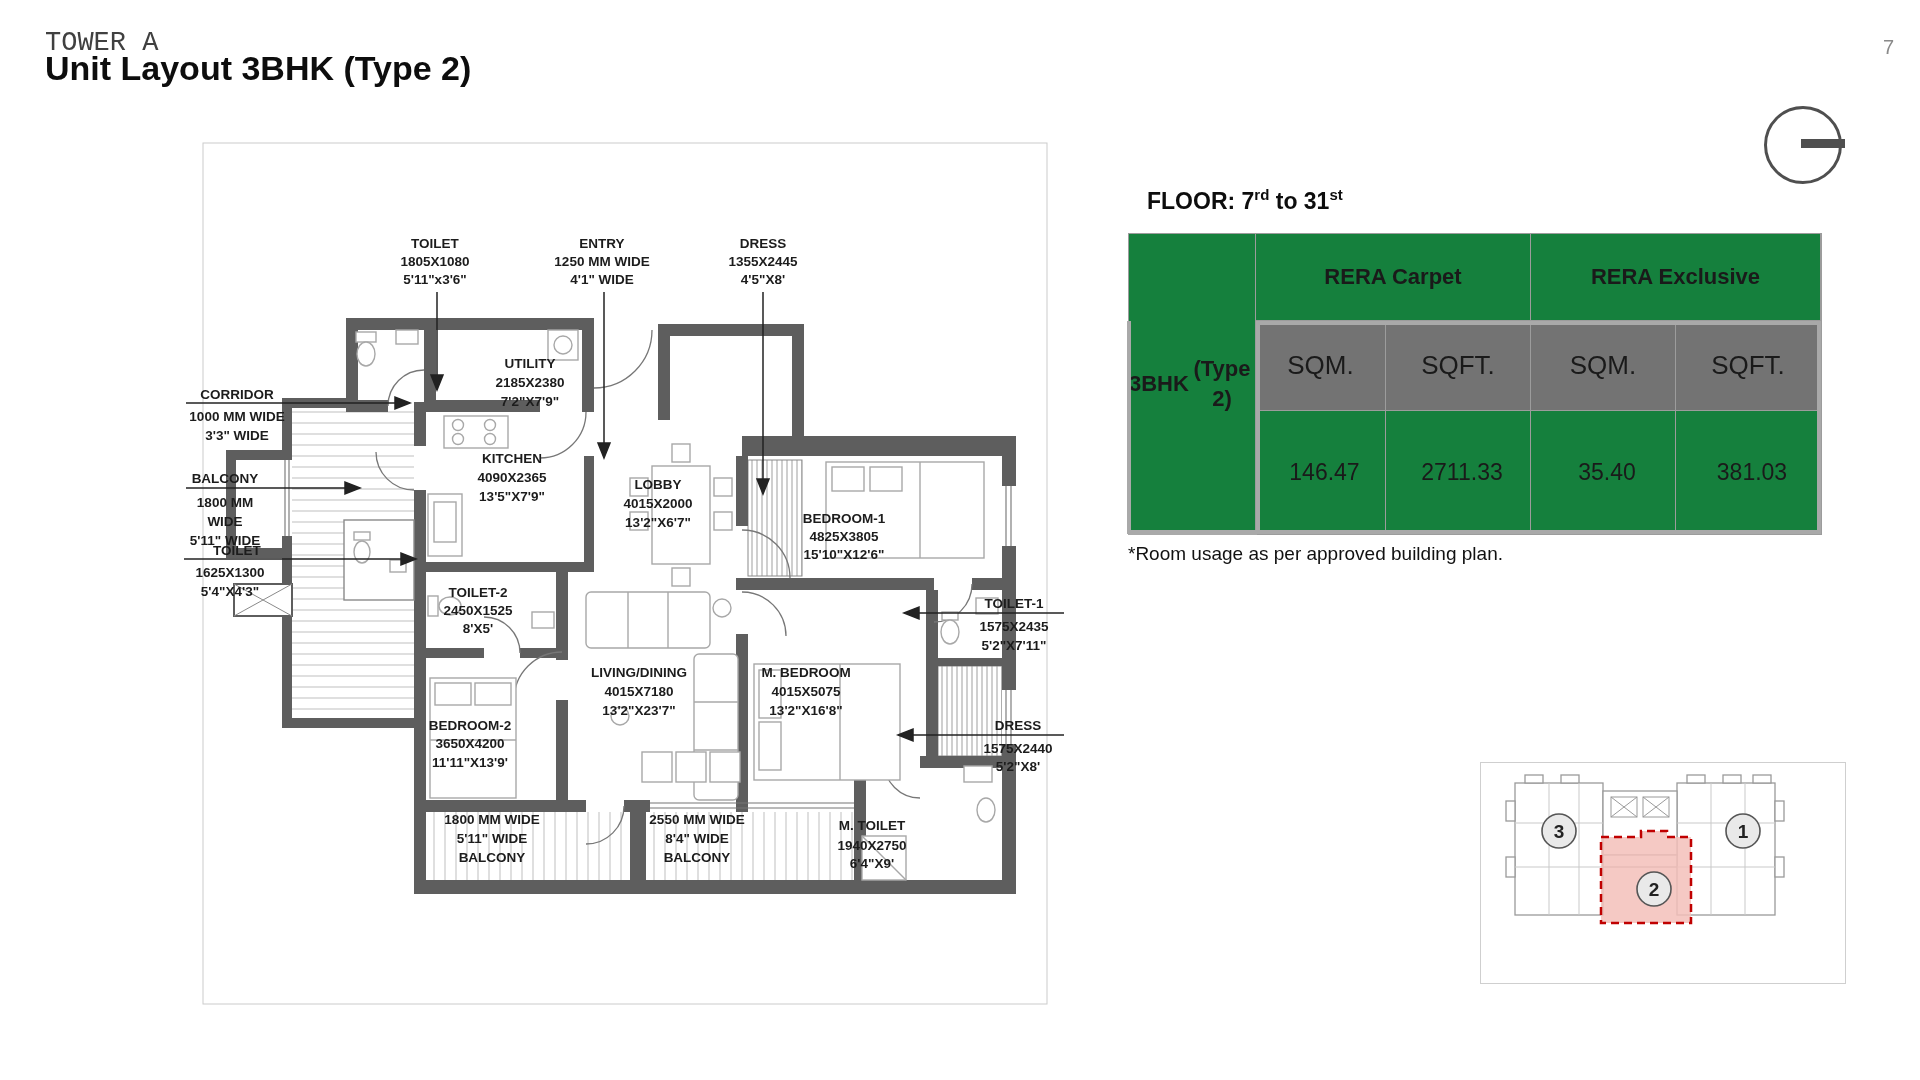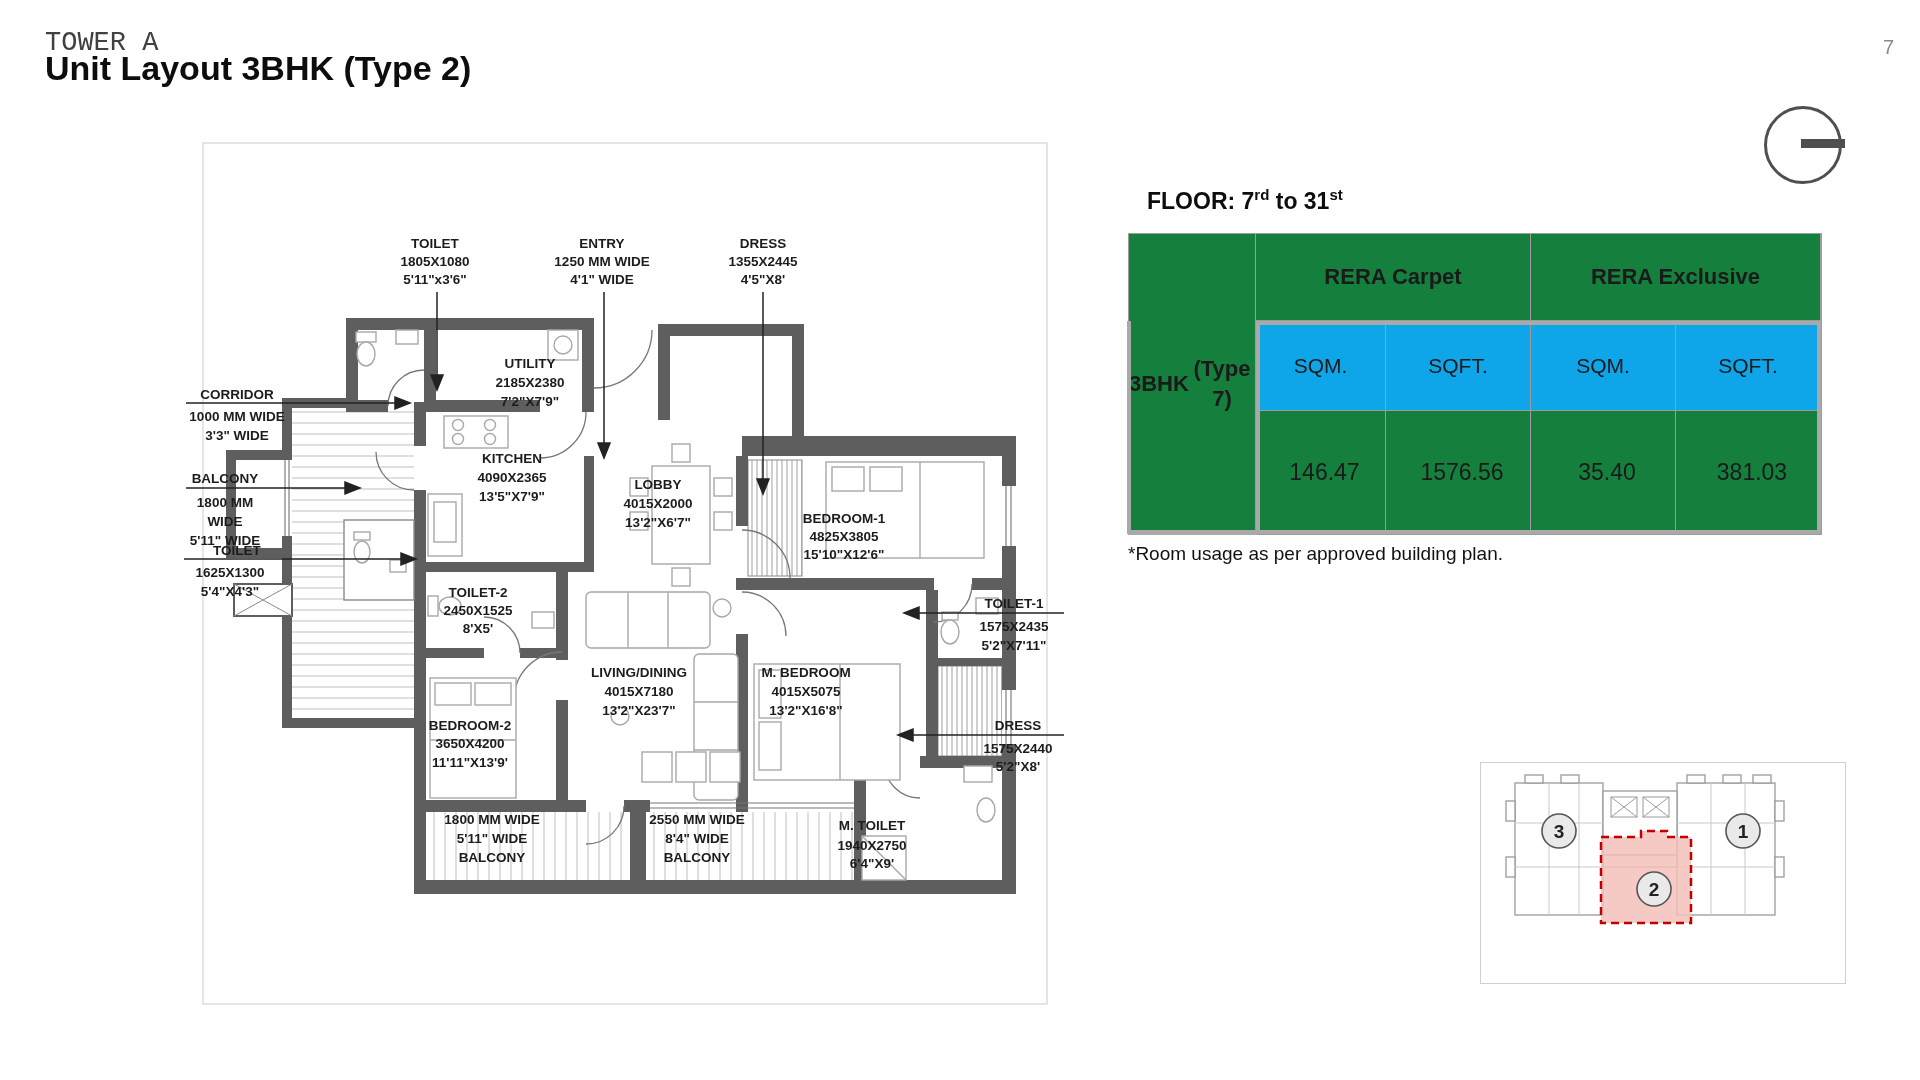--- a/index.html
+++ b/index.html
@@ -13,21 +13,21 @@
   .plan-svg{position:absolute;left:180px;top:142px;}
   .floor-heading{position:absolute;left:1147px;top:186px;font-size:23px;font-weight:700;color:#0d0d0d;}
   .floor-heading sup{font-size:15px;}
   .area-table{position:absolute;left:1128px;top:233px;width:692px;height:300px;
       display:grid;grid-template-columns:127px 130px 145px 145px 145px;grid-template-rows:87px 90px 123px;
       border:1px solid #9c9c9c;box-sizing:content-box;}
   .area-table .cell{border-right:1px solid #9c9c9c;border-bottom:1px solid #9c9c9c;
       display:flex;align-items:center;justify-content:center;text-align:center;background:#15803d;}
   .area-table .rowhead{grid-row:1/4;grid-column:1;font-size:22px;font-weight:700;flex-direction:row;line-height:1.35;}
   .area-table .ghead{grid-column:span 2;font-size:22px;font-weight:700;}
-  .area-table .subhead{background:#0ea5e9;font-size:21px;}
+  .area-table .subhead{background:#737373;font-size:26px;}
   .area-table .val{font-size:23px;padding-left:8px;}
   .thick-box{position:absolute;left:127px;top:87px;width:565px;height:213px;
       border:4px solid #a9a9a9;box-sizing:border-box;pointer-events:none;}
   .thick-bottom{position:absolute;left:-1px;top:296px;width:129px;height:5px;background:#a9a9a9;pointer-events:none;}
   .thick-left{position:absolute;left:-2px;top:87px;width:4px;height:213px;background:#a9a9a9;pointer-events:none;}
   .footnote{position:absolute;left:1128px;top:543px;font-size:19px;color:#111;}
   .keyplan{position:absolute;left:1480px;top:762px;width:364px;height:220px;border:1px solid #cfcfcf;background:#fff;}
   svg text{font-family:"Liberation Sans",sans-serif;}
   .rtxt{font-size:13.5px;font-weight:700;fill:#1c1c1c;text-anchor:middle;}
   .kp-num{font-size:19px;font-weight:700;fill:#222;text-anchor:middle;}
@@ -327,30 +327,30 @@
   </g>
 </svg>
 
 <div class="floor-heading">
   <span>FLOOR: 7</span><sup>rd</sup><span> to 31</span><sup>st</sup>
 </div>
 
 <div class="area-table">
   <div class="cell rowhead">
     <div>3BHK</div>
-    <div>(Type 7)</div>
+    <div>(Type 2)</div>
   </div>
   <div class="cell ghead">RERA Carpet</div>
   <div class="cell ghead">RERA Exclusive</div>
   <div class="cell subhead">SQM.</div>
   <div class="cell subhead">SQFT.</div>
   <div class="cell subhead">SQM.</div>
   <div class="cell subhead">SQFT.</div>
   <div class="cell val">146.47</div>
-  <div class="cell val">1576.56</div>
+  <div class="cell val">2711.33</div>
   <div class="cell val">35.40</div>
   <div class="cell val">381.03</div>
   <div class="thick-box"></div>
   <div class="thick-bottom"></div>
   <div class="thick-left"></div>
 </div>
 
 <div class="footnote">*Room usage as per approved building plan.</div>
 
 <div class="keyplan">

